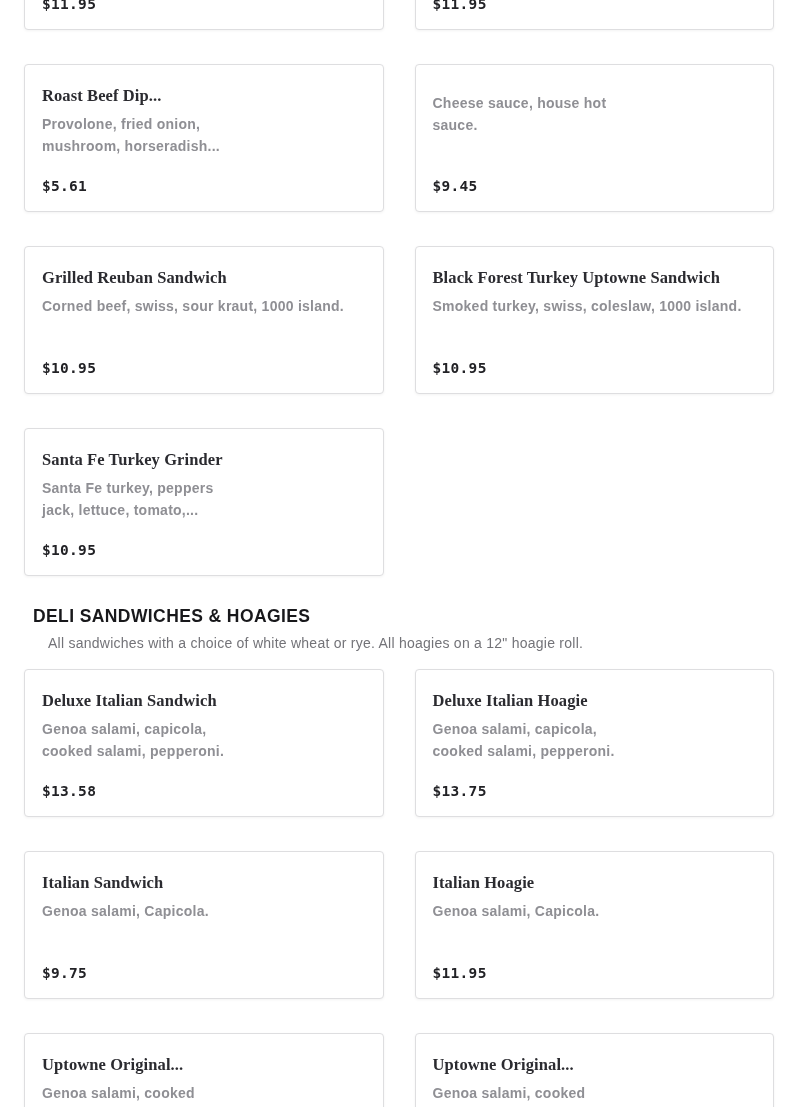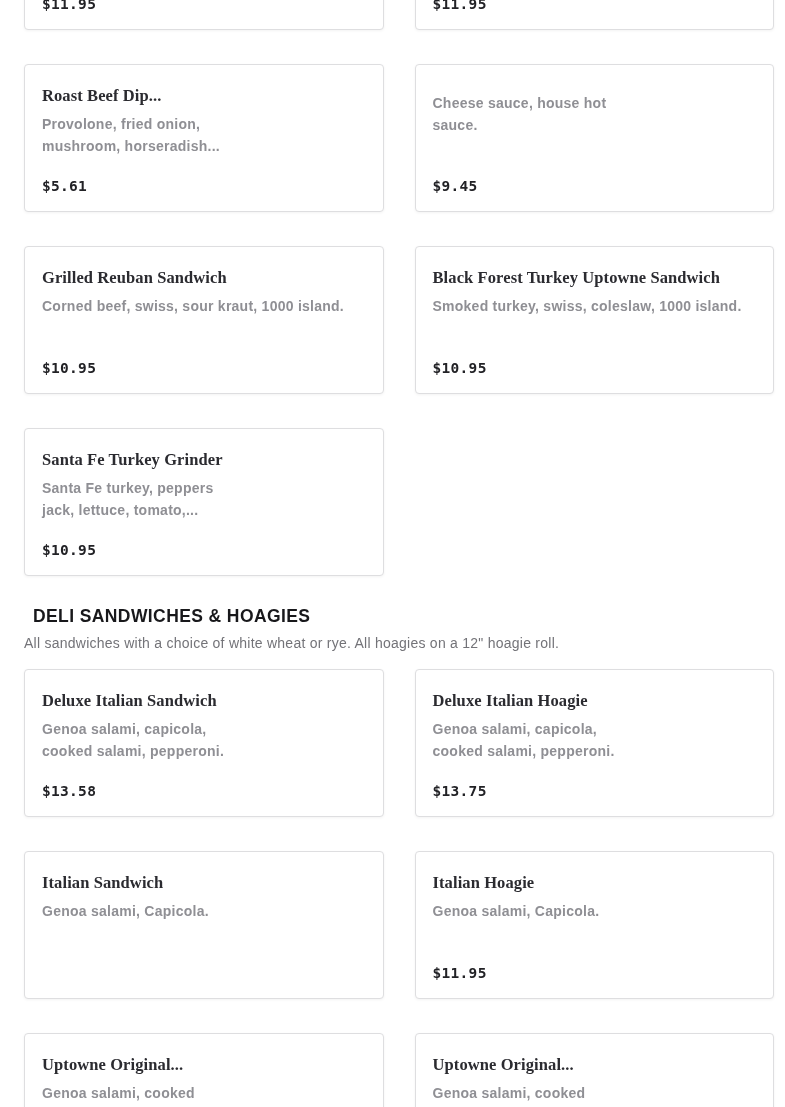--- a/index.html
+++ b/index.html
@@ -74,20 +74,21 @@
     letter-spacing: 0.4px;
     line-height: 20px;
     margin-left: 9px;
   }
   .section-sub {
     margin-top: 9px;
     font-size: 14px;
     color: #737378;
     letter-spacing: 0.25px;
     line-height: 16px;
+    margin-left: 24px;
   }
 </style>
 </head>
 <body>
 
 <div class="page">
 
   <div class="menu-grid grid-top">
 
     <div class="menu-card">
@@ -149,20 +150,21 @@
     <div class="menu-card">
       <div class="card-title">Deluxe Italian Hoagie</div>
       <div class="card-desc">Genoa salami, capicola,
 cooked salami, pepperoni.</div>
       <div class="card-price">$13.75</div>
     </div>
 
     <div class="menu-card">
       <div class="card-title">Italian Sandwich</div>
       <div class="card-desc">Genoa salami, Capicola.</div>
+      <div class="card-price">$9.75</div>
     </div>
 
     <div class="menu-card">
       <div class="card-title">Italian Hoagie</div>
       <div class="card-desc">Genoa salami, Capicola.</div>
       <div class="card-price">$11.95</div>
     </div>
 
     <div class="menu-card">
       <div class="card-title">Uptowne Original...</div>

